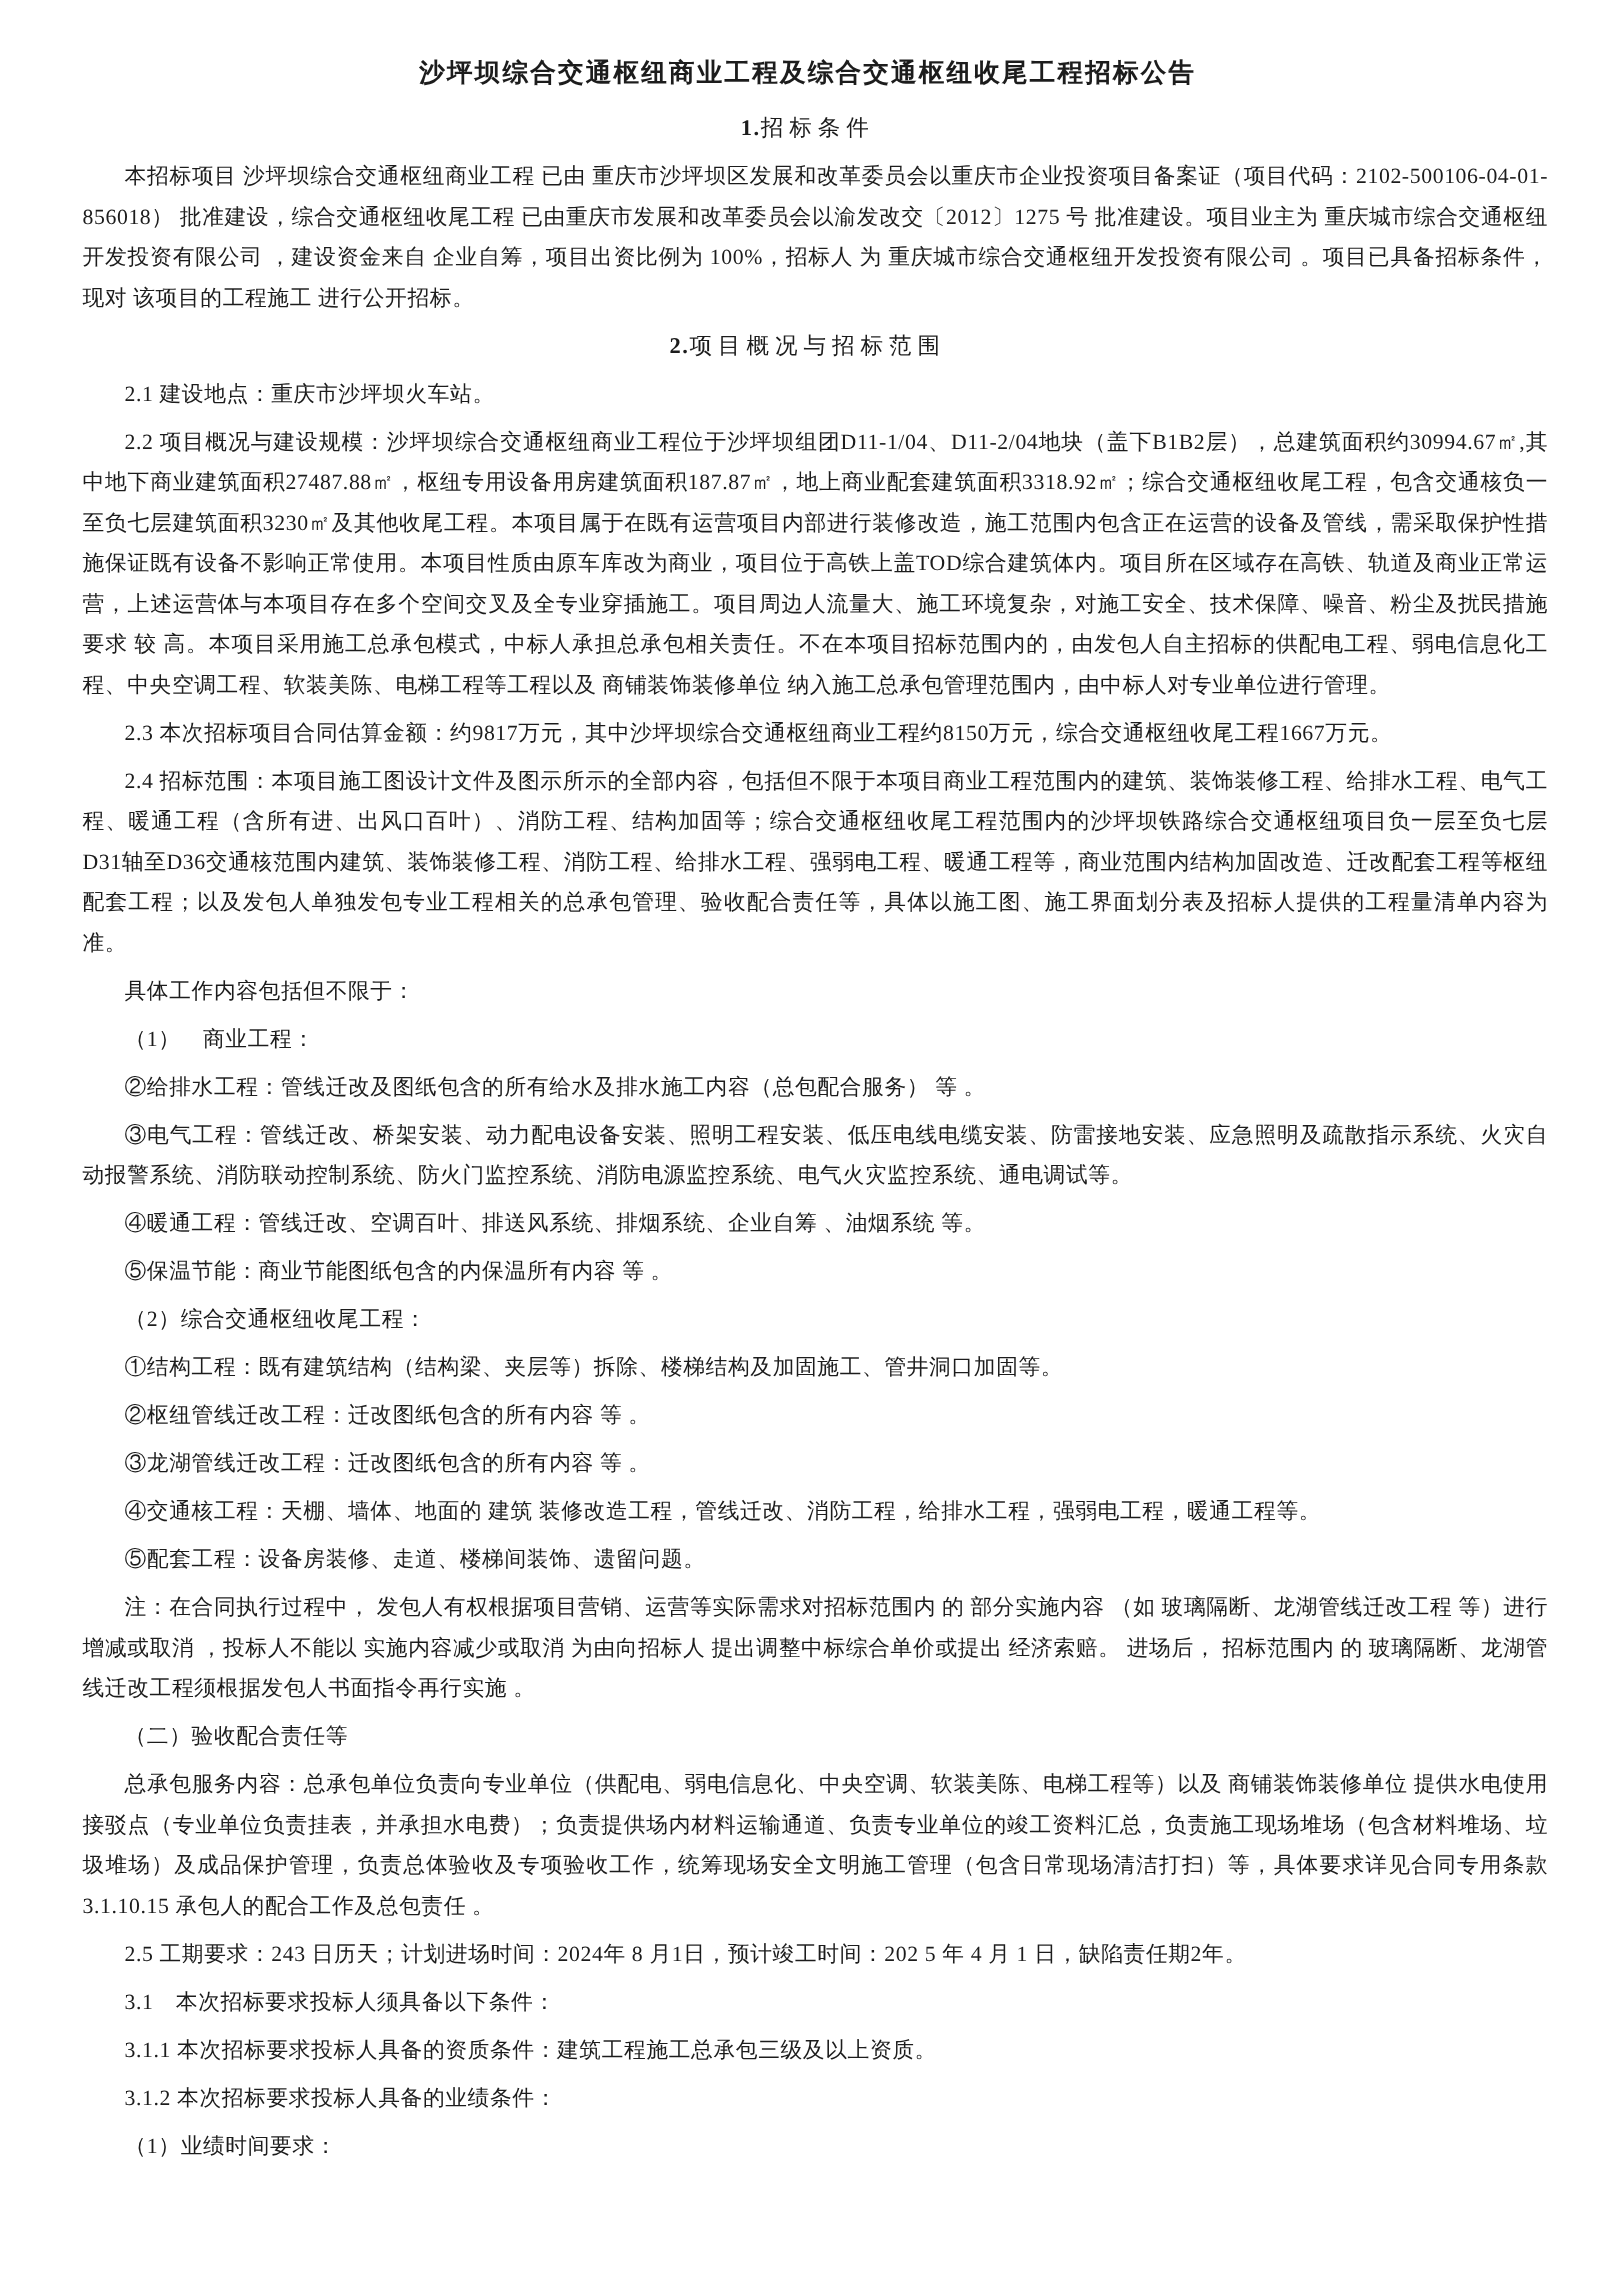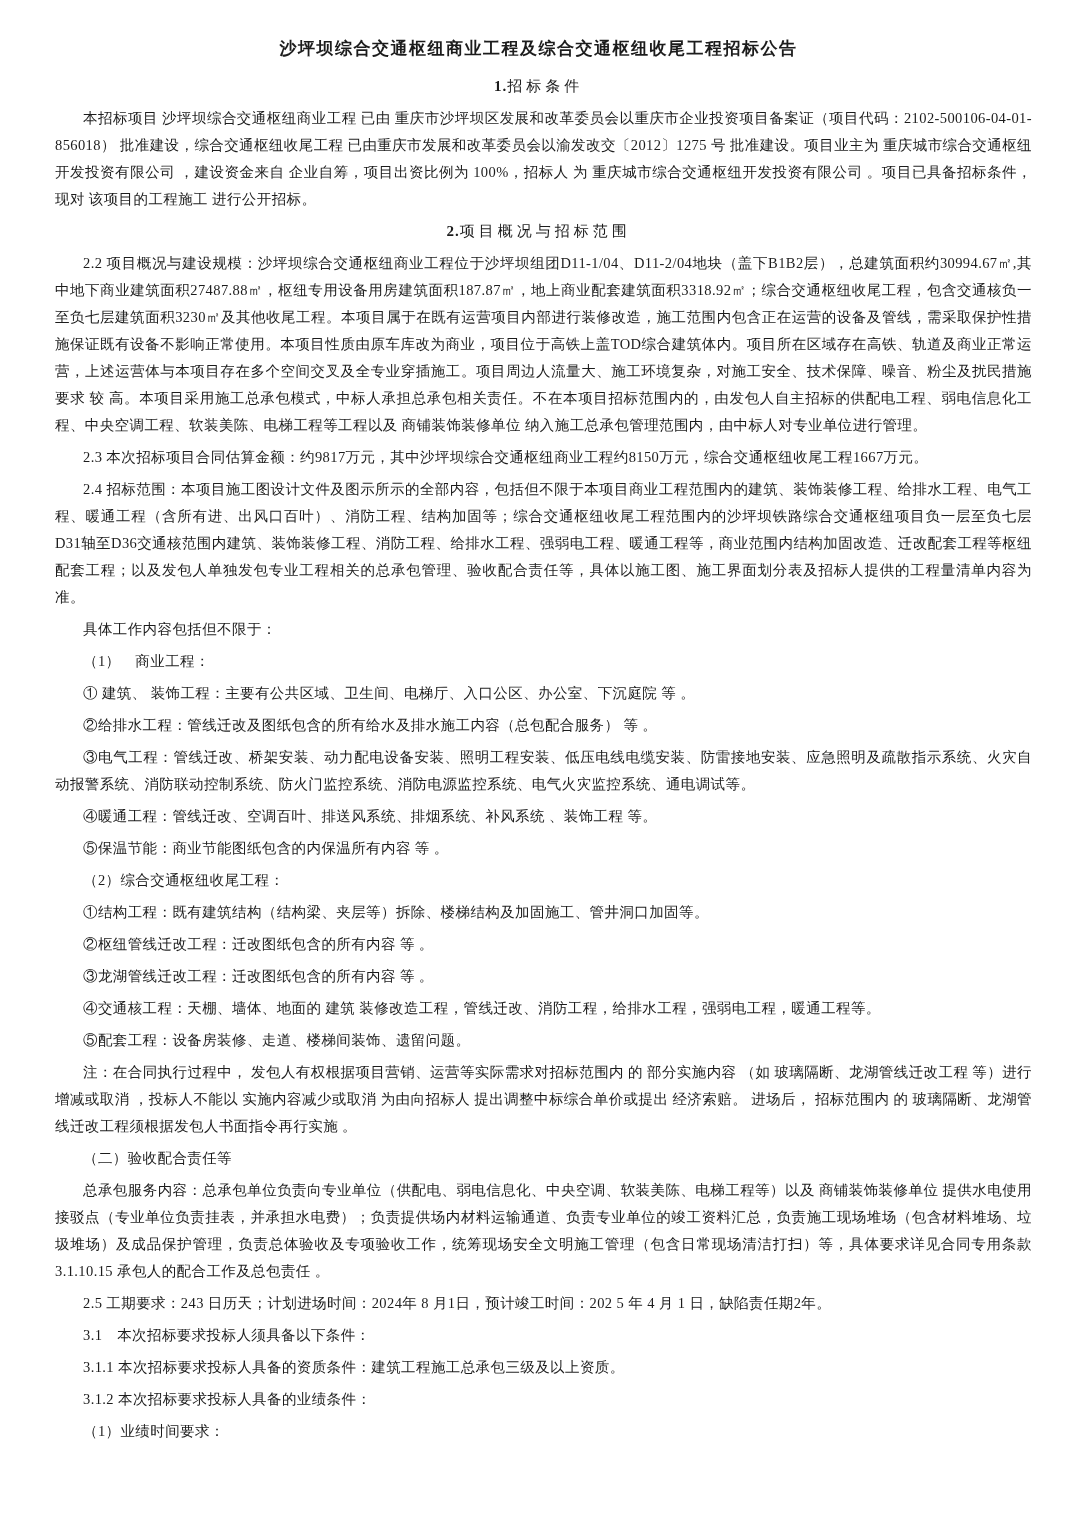--- a/index.html
+++ b/index.html
@@ -58,30 +58,30 @@
 <div class="doc">
 
   <h1 class="doc-title">沙坪坝综合交通枢纽商业工程及综合交通枢纽收尾工程招标公告</h1>
 
   <h2 class="sec"><span class="num">1.</span><span class="sec-title">招标条件</span></h2>
 
   <p class="para">本招标项目 沙坪坝综合交通枢纽商业工程 已由 重庆市沙坪坝区发展和改革委员会以重庆市企业投资项目备案证（项目代码：2102-500106-04-01-856018） 批准建设，综合交通枢纽收尾工程 已由重庆市发展和改革委员会以渝发改交〔2012〕1275 号 批准建设。项目业主为 重庆城市综合交通枢纽开发投资有限公司 ，建设资金来自 企业自筹，项目出资比例为 100%，招标人 为 重庆城市综合交通枢纽开发投资有限公司 。项目已具备招标条件，现对 该项目的工程施工 进行公开招标。</p>
 
   <h2 class="sec"><span class="num">2.</span><span class="sec-title">项目概况与招标范围</span></h2>
 
+  <p class="para">2.1 建设地点：重庆市沙坪坝火车站。</p>
   <p class="para">2.2 项目概况与建设规模：沙坪坝综合交通枢纽商业工程位于沙坪坝组团D11-1/04、D11-2/04地块（盖下B1B2层），总建筑面积约30994.67㎡,其中地下商业建筑面积27487.88㎡，枢纽专用设备用房建筑面积187.87㎡，地上商业配套建筑面积3318.92㎡；综合交通枢纽收尾工程，包含交通核负一至负七层建筑面积3230㎡及其他收尾工程。本项目属于在既有运营项目内部进行装修改造，施工范围内包含正在运营的设备及管线，需采取保护性措施保证既有设备不影响正常使用。本项目性质由原车库改为商业，项目位于高铁上盖TOD综合建筑体内。项目所在区域存在高铁、轨道及商业正常运营，上述运营体与本项目存在多个空间交叉及全专业穿插施工。项目周边人流量大、施工环境复杂，对施工安全、技术保障、噪音、粉尘及扰民措施要求 较 高。本项目采用施工总承包模式，中标人承担总承包相关责任。不在本项目招标范围内的，由发包人自主招标的供配电工程、弱电信息化工程、中央空调工程、软装美陈、电梯工程等工程以及 商铺装饰装修单位 纳入施工总承包管理范围内，由中标人对专业单位进行管理。</p>
   <p class="para">2.3 本次招标项目合同估算金额：约9817万元，其中沙坪坝综合交通枢纽商业工程约8150万元，综合交通枢纽收尾工程1667万元。</p>
   <p class="para">2.4 招标范围：本项目施工图设计文件及图示所示的全部内容，包括但不限于本项目商业工程范围内的建筑、装饰装修工程、给排水工程、电气工程、暖通工程（含所有进、出风口百叶）、消防工程、结构加固等；综合交通枢纽收尾工程范围内的沙坪坝铁路综合交通枢纽项目负一层至负七层D31轴至D36交通核范围内建筑、装饰装修工程、消防工程、给排水工程、强弱电工程、暖通工程等，商业范围内结构加固改造、迁改配套工程等枢纽配套工程；以及发包人单独发包专业工程相关的总承包管理、验收配合责任等，具体以施工图、施工界面划分表及招标人提供的工程量清单内容为准。</p>
 
   <p class="para">具体工作内容包括但不限于：</p>
   <p class="para">（1）　商业工程：</p>
-  <p class="para">① 建筑、 装饰工程：主要有公共区域、卫生间、电梯厅、入口公区、办公室、下沉庭院 等 。</p>
   <p class="para">②给排水工程：管线迁改及图纸包含的所有给水及排水施工内容（总包配合服务） 等 。</p>
   <p class="para">③电气工程：管线迁改、桥架安装、动力配电设备安装、照明工程安装、低压电线电缆安装、防雷接地安装、应急照明及疏散指示系统、火灾自动报警系统、消防联动控制系统、防火门监控系统、消防电源监控系统、电气火灾监控系统、通电调试等。</p>
-  <p class="para">④暖通工程：管线迁改、空调百叶、排送风系统、排烟系统、补风系统 、装饰工程 等。</p>
+  <p class="para">④暖通工程：管线迁改、空调百叶、排送风系统、排烟系统、企业自筹 、油烟系统 等。</p>
   <p class="para">⑤保温节能：商业节能图纸包含的内保温所有内容 等 。</p>
   <p class="para">（2）综合交通枢纽收尾工程：</p>
   <p class="para">①结构工程：既有建筑结构（结构梁、夹层等）拆除、楼梯结构及加固施工、管井洞口加固等。</p>
   <p class="para">②枢纽管线迁改工程：迁改图纸包含的所有内容 等 。</p>
   <p class="para">③龙湖管线迁改工程：迁改图纸包含的所有内容 等 。</p>
   <p class="para">④交通核工程：天棚、墙体、地面的 建筑 装修改造工程，管线迁改、消防工程，给排水工程，强弱电工程，暖通工程等。</p>
   <p class="para">⑤配套工程：设备房装修、走道、楼梯间装饰、遗留问题。</p>
   <p class="para">注：在合同执行过程中， 发包人有权根据项目营销、运营等实际需求对招标范围内 的 部分实施内容 （如 玻璃隔断、龙湖管线迁改工程 等）进行 增减或取消 ，投标人不能以 实施内容减少或取消 为由向招标人 提出调整中标综合单价或提出 经济索赔。 进场后， 招标范围内 的 玻璃隔断、龙湖管线迁改工程须根据发包人书面指令再行实施 。</p>
   <p class="para">（二）验收配合责任等</p>
   <p class="para">总承包服务内容：总承包单位负责向专业单位（供配电、弱电信息化、中央空调、软装美陈、电梯工程等）以及 商铺装饰装修单位 提供水电使用接驳点（专业单位负责挂表，并承担水电费）；负责提供场内材料运输通道、负责专业单位的竣工资料汇总，负责施工现场堆场（包含材料堆场、垃圾堆场）及成品保护管理，负责总体验收及专项验收工作，统筹现场安全文明施工管理（包含日常现场清洁打扫）等，具体要求详见合同专用条款 3.1.10.15 承包人的配合工作及总包责任 。</p>

